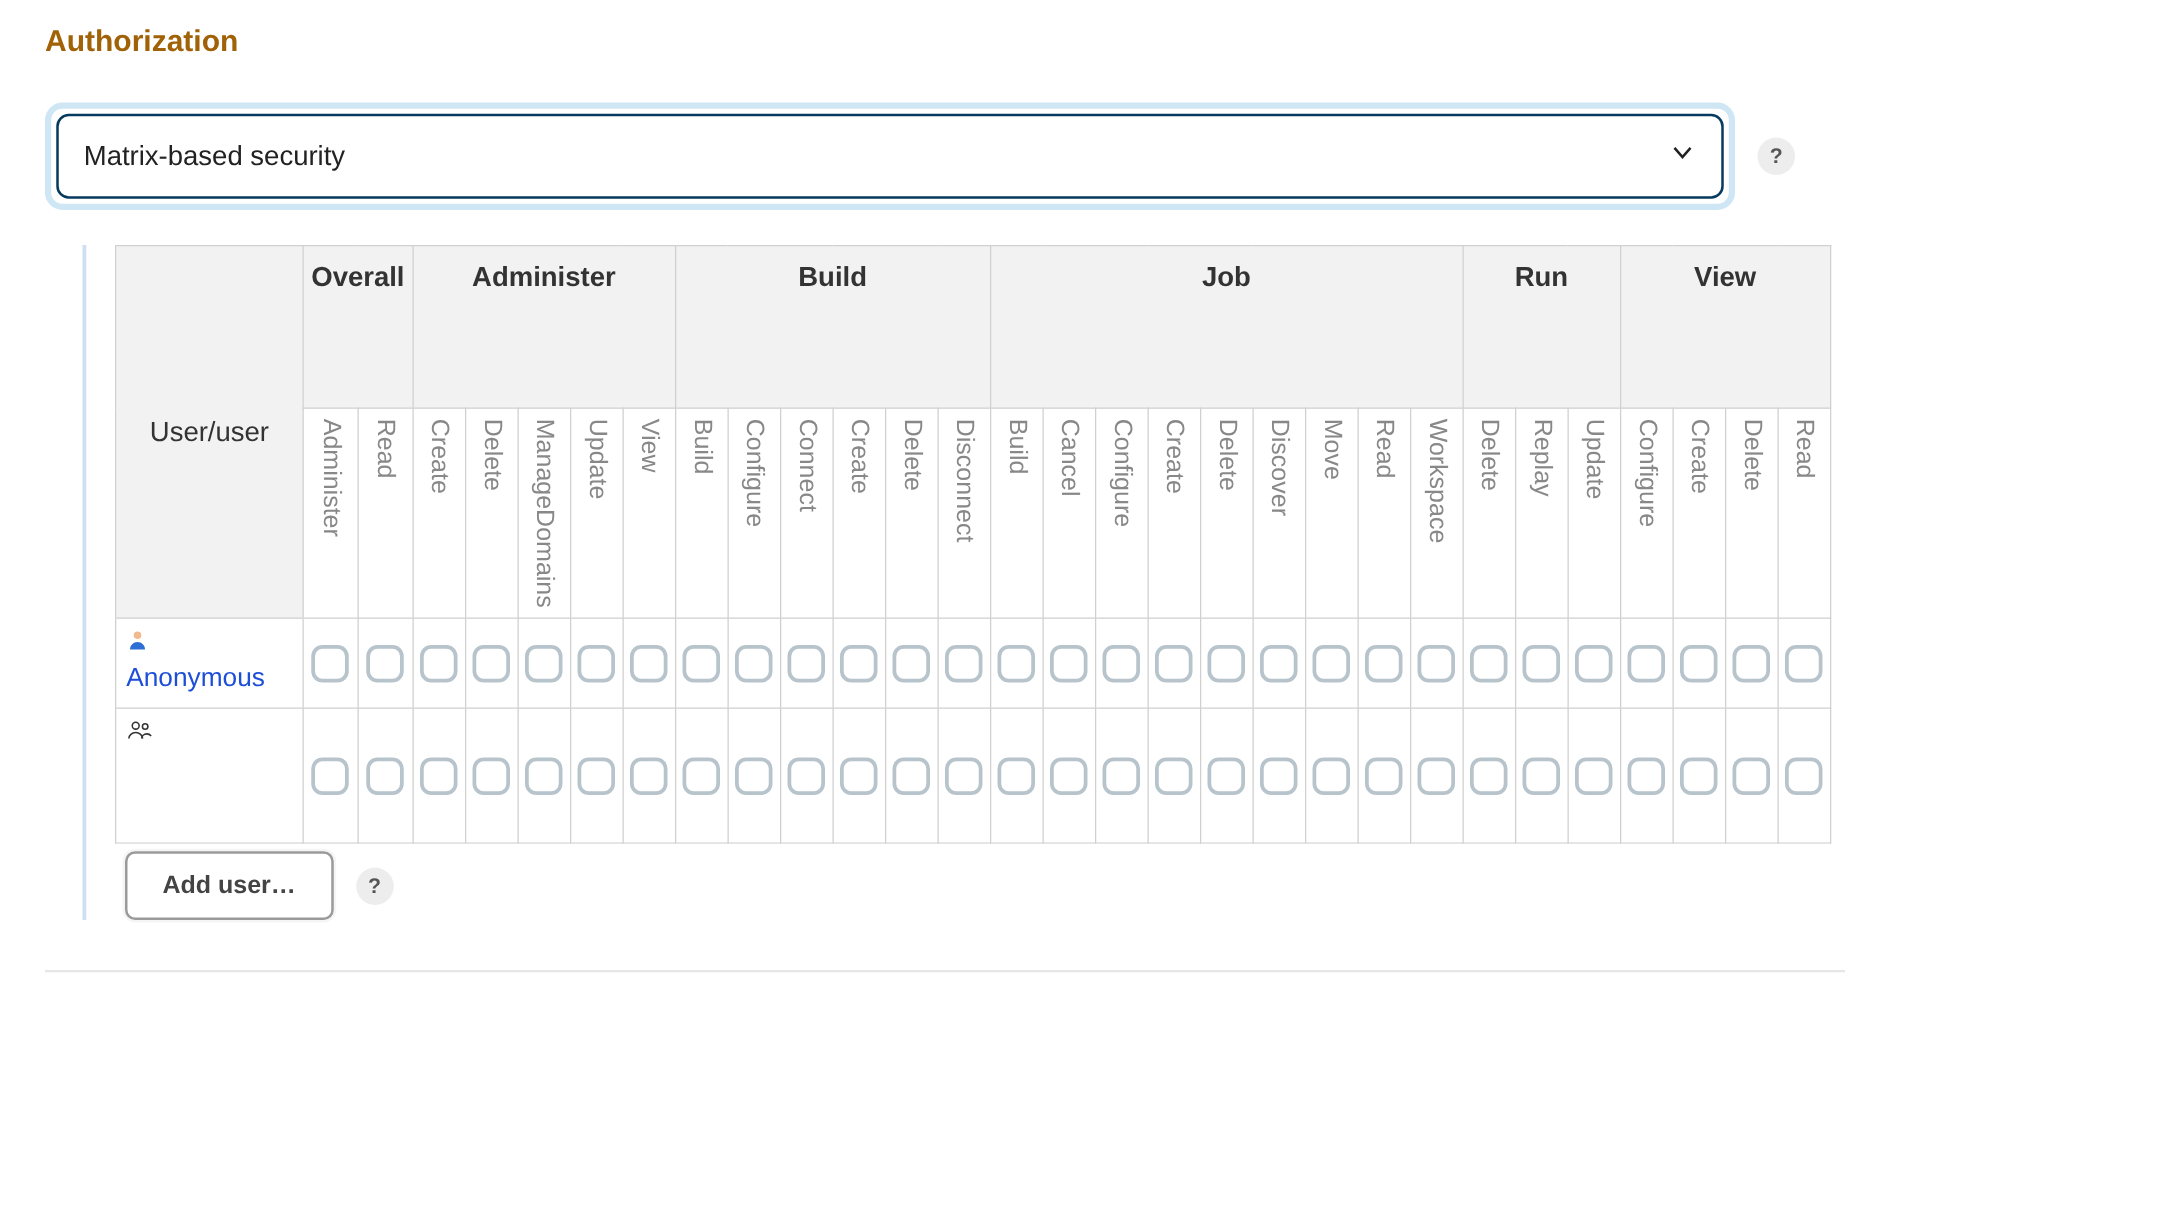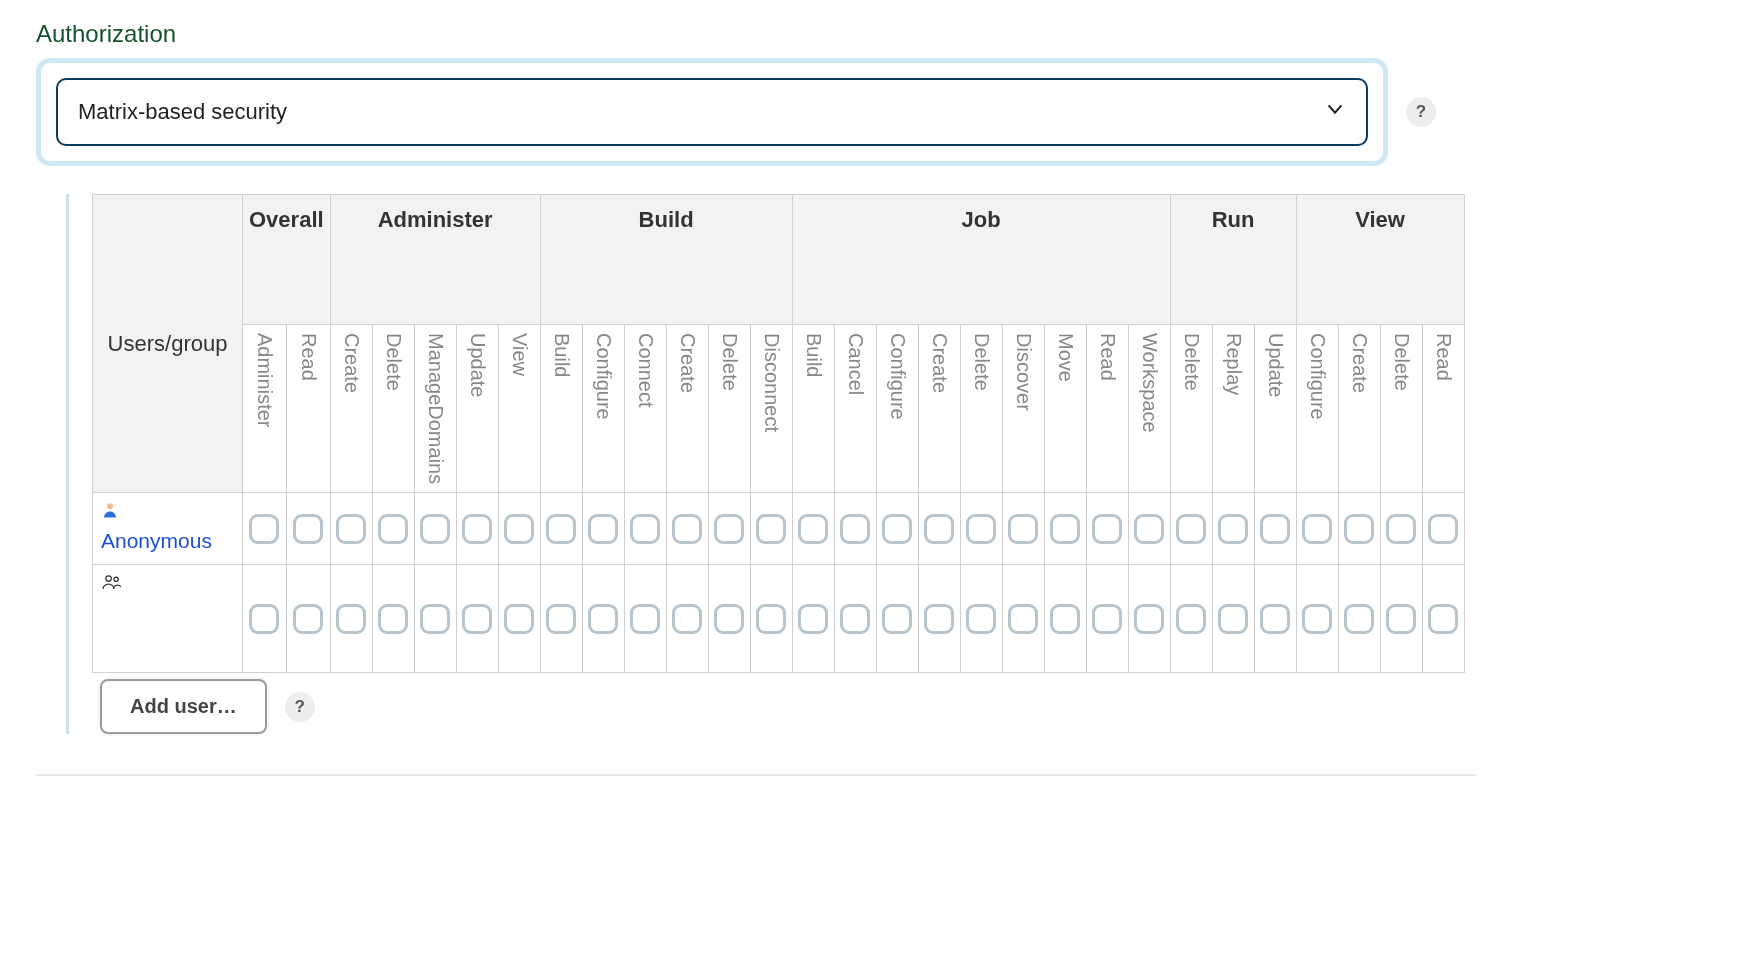--- a/index.html
+++ b/index.html
@@ -1,22 +1,22 @@
 <!DOCTYPE html>
 <html><head>
   <meta charset="utf-8">
   <style>
     * { box-sizing: border-box; margin: 0; padding: 0; }
     body { font-family: "Helvetica Neue", Arial, sans-serif; background: #ffffff; color: #333; padding: 20px 0 0 36px; font-size: 22px; }
 
-    .section-title { font-size: 24px; font-weight: 400; color: #14532d; margin-bottom: 10px; }
+    .section-title { font-size: 24px; font-weight: 700; color: #a16207; margin-bottom: 34px; }
 
     .dropdown-wrapper { display: flex; align-items: center; gap: 18px; margin-bottom: 28px; max-width: 1400px; }
     .dropdown { position: relative; flex: 1; }
-    .dropdown-outer { border: 5px solid #cfe6f5; border-radius: 14px; padding: 15px; }
+    .dropdown-outer { border: 5px solid #cfe6f5; border-radius: 14px; padding: 4px; }
     .dropdown-select { width: 100%; font-size: 22px; padding: 18px 20px; border: 2px solid #063a5e; border-radius: 10px; background: #fff; display: flex; align-items: center; justify-content: space-between; cursor: pointer; color: #222; }
     .chevron { width: 22px; height: 22px; }
 
     .help-badge { width: 30px; height: 30px; border-radius: 50%; background: #ededed; display: inline-flex; align-items: center; justify-content: center; font-size: 17px; font-weight: 700; color: #555; cursor: pointer; flex: none; }
 
     .matrix-frame { position: relative; padding-left: 26px; margin-left: 30px; }
     .matrix-frame::before { content: ""; position: absolute; left: 0; top: 0; bottom: 0; width: 3px; background: #cddff0; }
 
     .scroller { overflow-x: hidden; }
 
@@ -84,21 +84,21 @@
     </div>
   </div>
   <span class="help-badge">?</span>
 </div>
 
 <div class="matrix-frame">
   <div class="scroller">
     <table class="matrix">
       <thead>
         <tr class="group-header" id="group-header-row">
-            <th class="first-col first-col-width" rowspan="2">Users/group</th>
+            <th class="first-col first-col-width" rowspan="2">User/user</th>
             <th colspan="2"><span>Overall</span></th>
             <th colspan="5"><span>Administer</span></th>
             <th colspan="6"><span>Build</span></th>
             <th colspan="9"><span>Job</span></th>
             <th colspan="3"><span>Run</span></th>
             <th colspan="4"><span>View</span></th>
           </tr>
         <tr id="perm-header-row">
             <th class="perm-header">
               <span class="perm-label">Administer</span>

